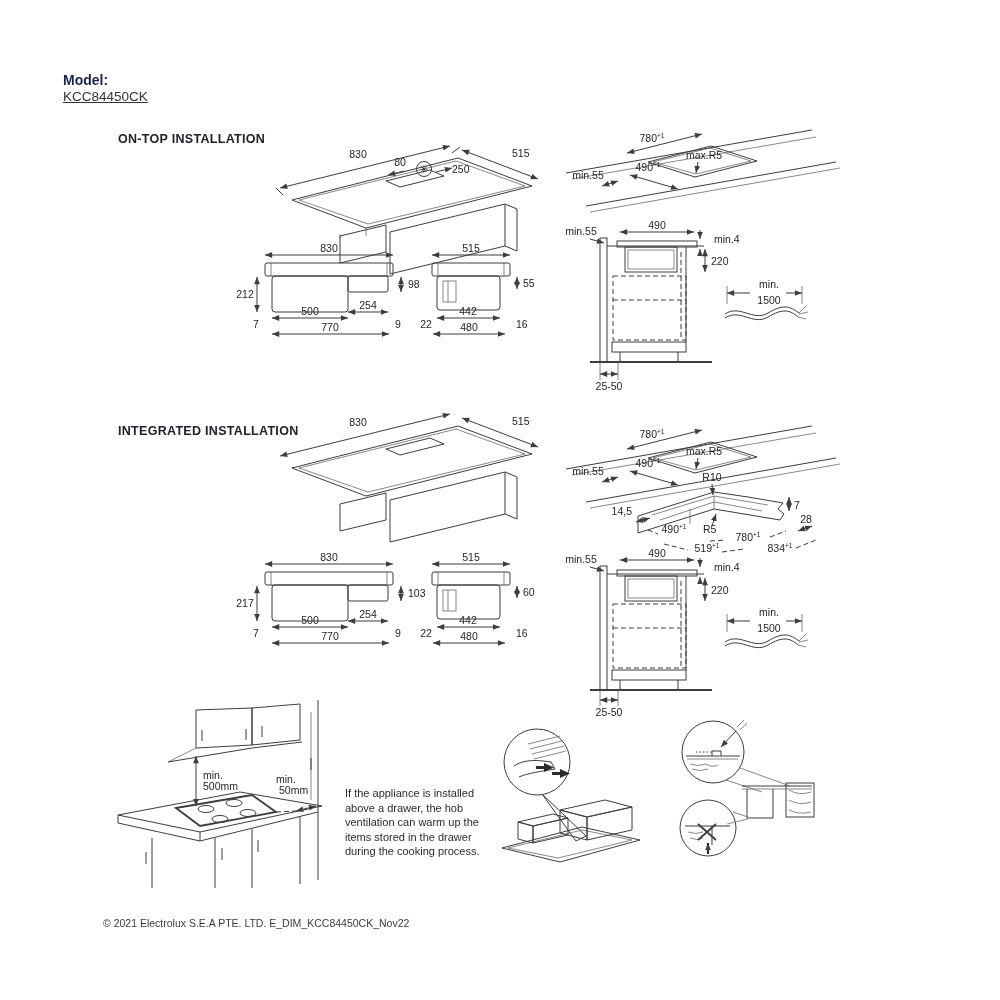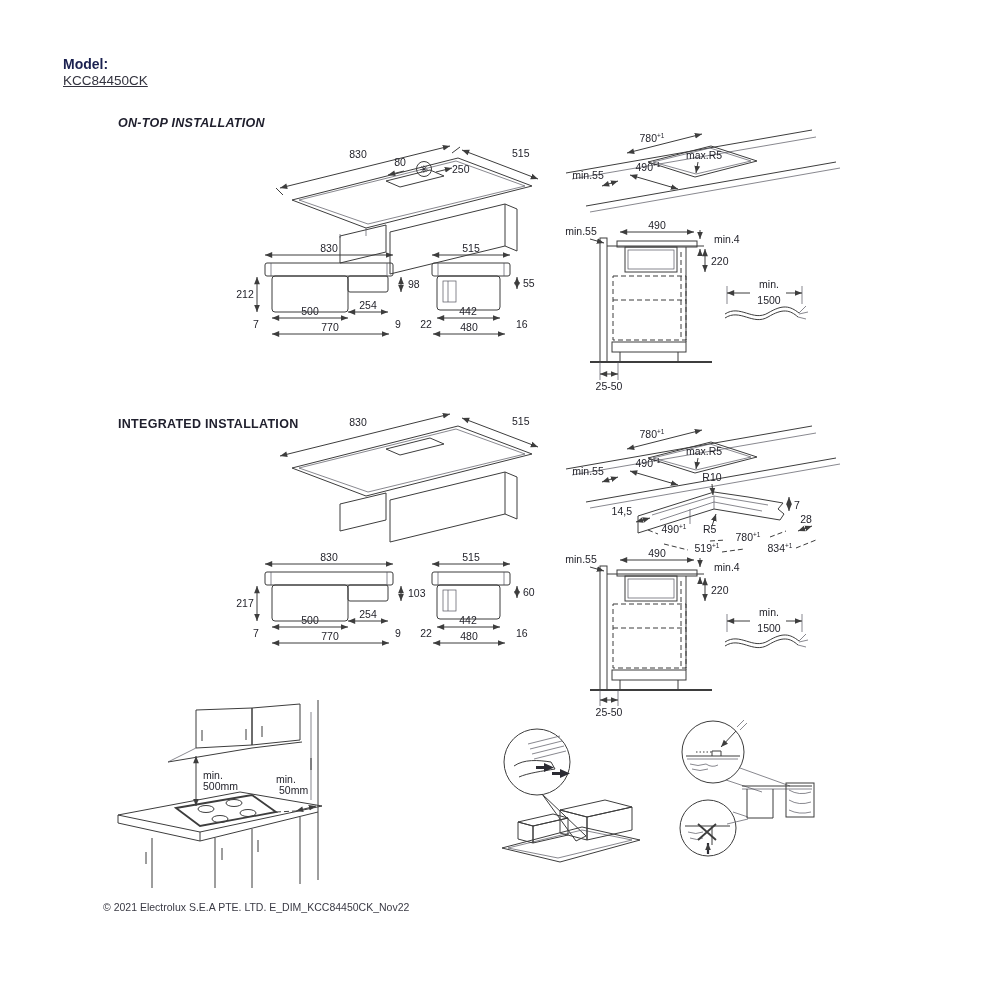--- a/index.html
+++ b/index.html
@@ -1,24 +1,24 @@
 <!DOCTYPE html>
 <html><head>
 <meta charset="utf-8">
 <style>
   html,body{margin:0;padding:0;background:#e9e9e9;}
   #canvas{position:relative;width:1000px;height:1000px;background:#ffffff;overflow:hidden;
           font-family:"Liberation Sans",sans-serif;}
   #draw{position:absolute;left:0;top:0;}
-  .ov{position:absolute;color:#2e2e38;}
+  .ov{position:absolute;color:#2e2e38;margin-top:16px;}
   .model-label{left:63px;top:56px;font-size:14px;font-weight:bold;color:#1b2150;}
   .model-number{left:63px;top:73px;font-size:13.5px;color:#33333f;text-decoration:underline;}
   .sec-title{font-size:12.5px;font-weight:bold;color:#20202e;letter-spacing:.3px;}
-  .title-ontop{left:118px;top:116px;font-style:italic;}
-  .title-integrated{left:118px;top:417px;}
+  .title-ontop{left:118px;top:116px;}
+  .title-integrated{left:118px;top:408px;}
   .warning{left:345px;top:770px;width:136px;font-size:11px;line-height:14.5px;color:#2a2a34;}
   .footer{left:103px;top:901px;font-size:10.5px;color:#3a3a44;}
   svg text{font-family:"Liberation Sans",sans-serif;font-size:10.5px;fill:#24242c;}
   svg .sup{font-size:6.5px;}
   .s{stroke:#3d3d3d;fill:none;stroke-width:1;}
   .sthin{stroke:#55555f;fill:none;stroke-width:.7;}
   .s2{stroke:#3d3d3d;fill:none;stroke-width:1.8;}
   .dash{stroke-dasharray:5 3;}
   .dot{stroke-dasharray:1.5 2;}
   .blk{fill:#2b2b33;stroke:none;}
@@ -394,15 +394,16 @@
   <line x1="708" y1="854" x2="708" y2="843" stroke="#2b2b33" stroke-width="2.2" marker-end="url(#mE)"></line>
   <line class="sthin" x1="733" y1="812" x2="748" y2="817"></line>
   <line class="sthin" x1="727" y1="824" x2="748" y2="819"></line>
 </g>
 </svg>
 
 <div class="ov model-label">Model:</div>
 <div class="ov model-number">KCC84450CK</div>
 <div class="ov sec-title title-ontop">ON-TOP INSTALLATION</div>
 <div class="ov sec-title title-integrated">INTEGRATED INSTALLATION</div>
+<div class="ov warning">If the appliance is installed above a drawer, the hob ventilation can warm up the items stored in the drawer during the cooking process.</div>
 <div class="ov footer">© 2021 Electrolux S.E.A PTE. LTD. E_DIM_KCC84450CK_Nov22</div>
 
 </div>
 
 </body></html>

